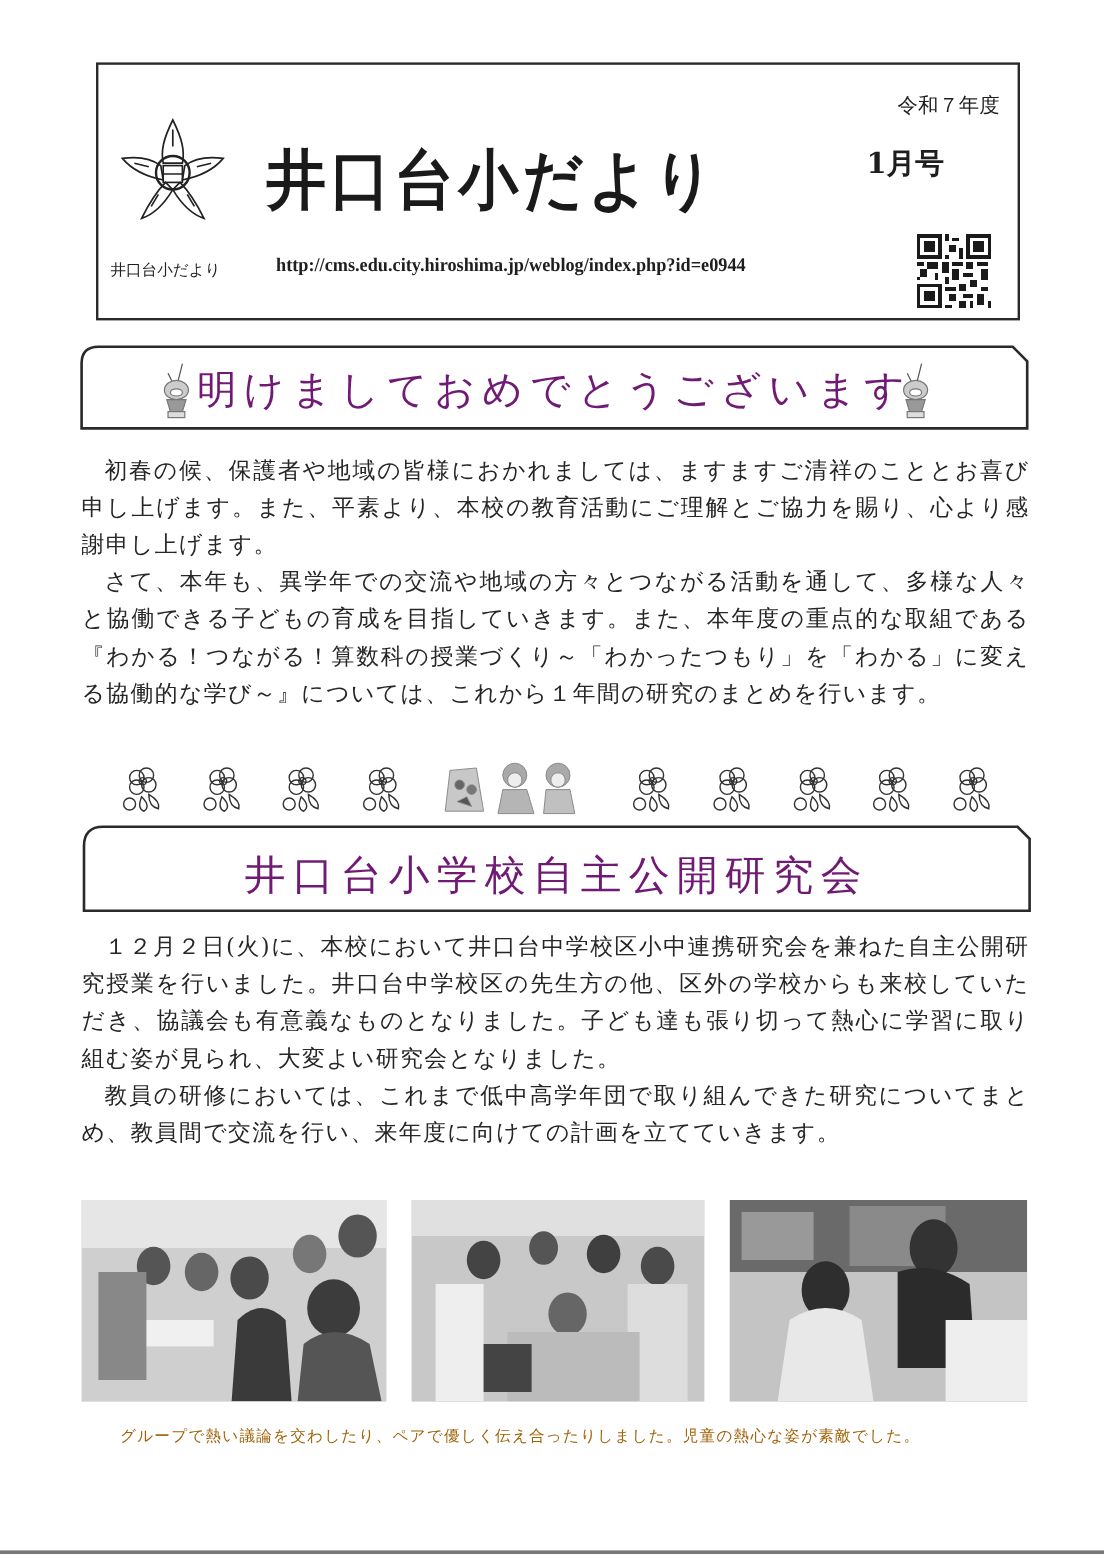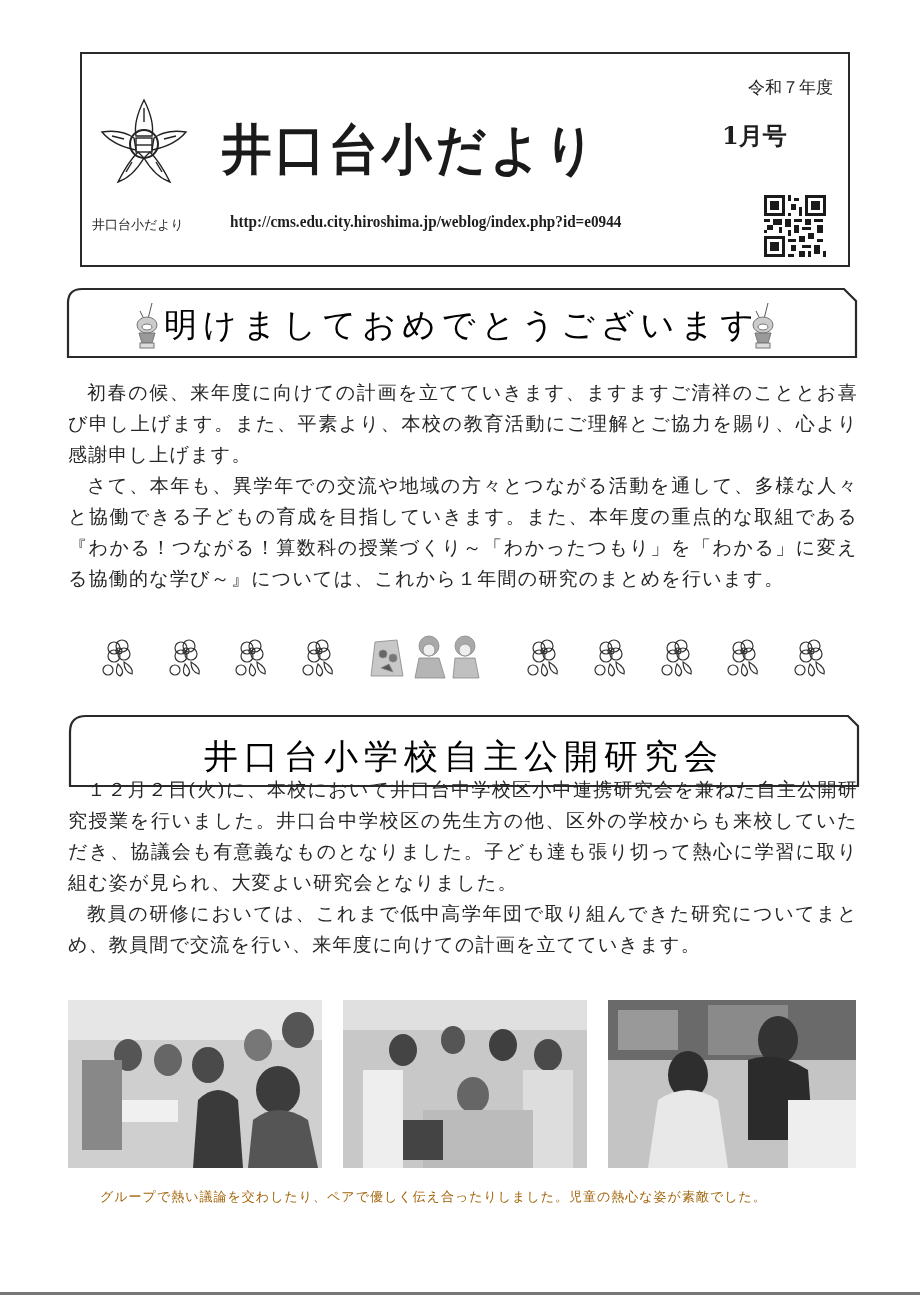--- a/index.html
+++ b/index.html
@@ -28,21 +28,21 @@
     left:148px; top:159px; font-size:16px; font-weight:bold;
     font-family:"Liberation Serif", serif; transform:scaleX(0.95); transform-origin:left top;
   }
   .qr { left:682px; top:140px; width:62px; height:64px; }
 
   
   .frame { position:absolute; }
   .frame svg { position:absolute; left:0; top:0; }
   .frame-title {
     position:absolute; left:0; right:0; text-align:center;
-    font-family:"DejaVu Sans", sans-serif; color:#000000; letter-spacing:6px;
+    font-family:"DejaVu Sans", sans-serif; color:#701a75; letter-spacing:6px;
   }
   .kadomatsu { position:absolute; width:30px; height:50px; }
 
   .para {
     position:absolute; left:68px; width:790px; font-size:19px;
     line-height:31px; letter-spacing:1.2px; text-align:justify;
     font-family:"DejaVu Serif", serif; color:#262626;
   }
   .para p { margin:0; text-indent:1em; }
 
@@ -145,21 +145,21 @@
       <line x1="8" y1="10" x2="13" y2="20" stroke="#555"></line>
       <ellipse cx="15" cy="24" rx="10" ry="8" fill="#ccc"></ellipse>
       <ellipse cx="15" cy="26" rx="5" ry="3" fill="#fff"></ellipse>
       <path d="M7 32 L23 32 L20 42 L10 42Z" fill="#999"></path>
       <rect x="8" y="42" width="14" height="5" fill="#ddd"></rect>
     </g>
   </svg>
 </div>
 
 <div class="para" style="top:377px;">
-  <p>初春の候、来年度に向けての計画を立てていきます、ますますご清祥のこととお喜び申し上げます。また、平素より、本校の教育活動にご理解とご協力を賜り、心より感謝申し上げます。</p>
+  <p>初春の候、保護者や地域の皆様におかれましては、ますますご清祥のこととお喜び申し上げます。また、平素より、本校の教育活動にご理解とご協力を賜り、心より感謝申し上げます。</p>
   <p>さて、本年も、異学年での交流や地域の方々とつながる活動を通して、多様な人々と協働できる子どもの育成を目指していきます。また、本年度の重点的な取組である『わかる！つながる！算数科の授業づくり～「わかったつもり」を「わかる」に変える協働的な学び～』については、これから１年間の研究のまとめを行います。</p>
 </div>
 
 <div class="abs deco-row">
   <svg class="flower" viewBox="0 0 38 44">
       <g fill="none" stroke="#333" stroke-width="1.2">
         <circle cx="14" cy="14" r="6"></circle>
         <circle cx="22" cy="12" r="6"></circle>
         <circle cx="24" cy="20" r="6"></circle>
         <circle cx="14" cy="22" r="6"></circle>
@@ -274,21 +274,21 @@
         <circle cx="24" cy="20" r="6"></circle>
         <circle cx="14" cy="22" r="6"></circle>
         <circle cx="19" cy="17" r="3"></circle>
         <circle cx="8" cy="36" r="5"></circle>
         <path d="M18 30 Q14 40 20 42 Q26 38 18 30Z"></path>
         <path d="M24 28 Q34 34 32 40 Q24 38 24 28Z"></path>
       </g>
     </svg>
 </div>
 
-<div class="frame" style="left:68px; top:714px; width:792px; height:74px;">
+<div class="frame" style="left:68px; top:687px; width:792px; height:74px;">
   <svg width="792" height="74" viewBox="0 0 792 74">
     <path d="M2 72 L2 18 Q2 2 18 2 L780 2 L790 12 L790 72 Z" fill="none" stroke="#2a2a2a" stroke-width="2.2"></path>
   </svg>
   <div class="frame-title" style="top:20px; font-size:34px;">井口台小学校自主公開研究会</div>
 </div>
 
 <div class="para" style="top:774px;">
   <p>１２月２日(火)に、本校において井口台中学校区小中連携研究会を兼ねた自主公開研究授業を行いました。井口台中学校区の先生方の他、区外の学校からも来校していただき、協議会も有意義なものとなりました。子ども達も張り切って熱心に学習に取り組む姿が見られ、大変よい研究会となりました。</p>
   <p>教員の研修においては、これまで低中高学年団で取り組んできた研究についてまとめ、教員間で交流を行い、来年度に向けての計画を立てていきます。</p>
 </div>

